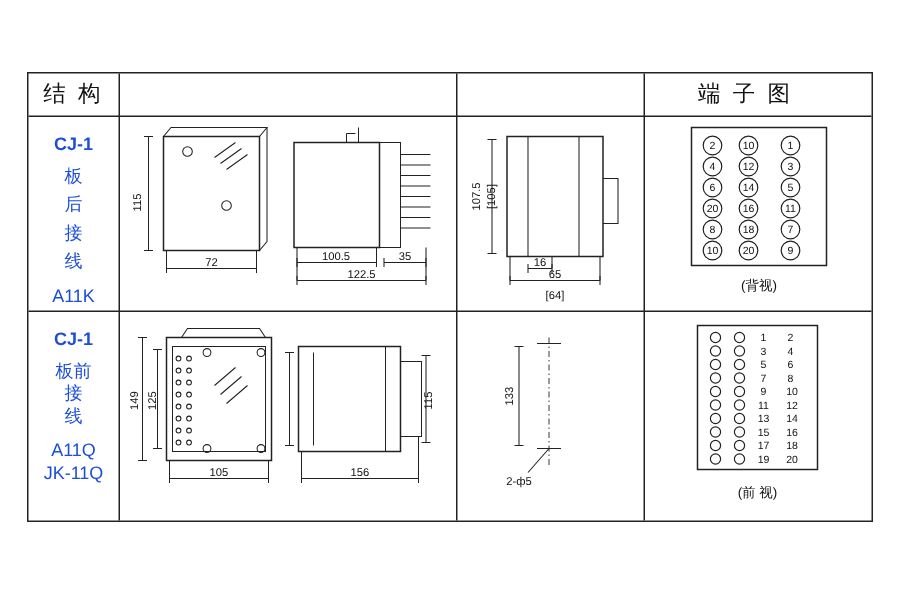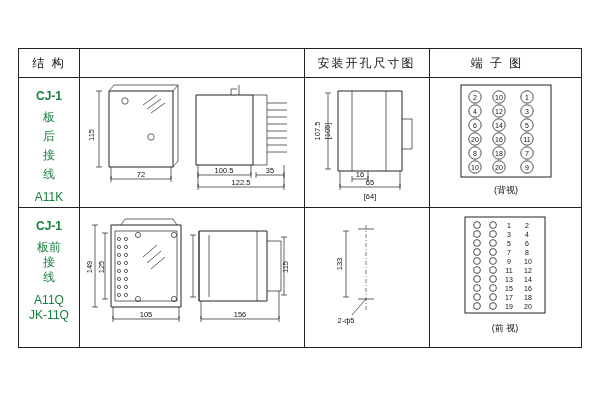--- a/index.html
+++ b/index.html
@@ -12,28 +12,28 @@
   .frame{
     position:absolute;left:18px;top:48px;width:564px;height:300px;
     border:1px solid #222;box-sizing:border-box;
   }
   
   .vline{position:absolute;top:0;width:0;border-left:1px solid #222;height:100%;}
   .hline{position:absolute;left:0;width:100%;height:0;border-top:1px solid #222;}
 
   .hdr{
     position:absolute;top:0;height:28px;line-height:28px;
-    text-align:center;font-size:12px;letter-spacing:2px;color:#111;
+    text-align:center;font-size:15px;letter-spacing:2px;color:#111;
   }
   .hdr.big{font-size:13px;letter-spacing:4px;}
 
   
   .labelcell{
     position:absolute;left:0;width:60px;text-align:center;
-    font-size:12px;line-height:15px;color:#15803d;
+    font-size:12px;line-height:15px;color:#1d4ed8;
   }
   .labelcell .l{display:block;}
   .labelcell .b{font-weight:bold;}
 
   svg{display:block;}
   .dl{stroke:#222;stroke-width:1;fill:none;}
   .dthin{stroke:#222;stroke-width:.7;fill:none;}
   .dfill{fill:#fff;stroke:#222;stroke-width:1;}
   .hatch{stroke:#222;stroke-width:.7;}
   .txt{font-family:"Liberation Sans",sans-serif;font-size:7.5px;fill:#111;}
@@ -51,21 +51,20 @@
 
     <div class="vline" style="left:60px;"></div>
     <div class="vline" style="left:285px;"></div>
     <div class="vline" style="left:410px;"></div>
 
     <div class="hline" style="top:28px;"></div>
 
     <div class="hline" style="top:158px;"></div>
 
     <div class="hdr" style="left:0;width:60px;">结 构</div>
-    <div class="hdr" style="left:285px;width:125px;">安装开孔尺寸图</div>
     <div class="hdr" style="left:410px;width:136px;">端 子 图</div>
 
     <div class="labelcell" style="top:40px;">
       <span class="l b">CJ-1</span>
       <span class="l" style="margin-top:6px;">板</span>
       <span class="l" style="margin-top:4px;">后</span>
       <span class="l" style="margin-top:4px;">接</span>
       <span class="l" style="margin-top:4px;">线</span>
       <span class="l" style="margin-top:8px;">A11K</span>
     </div>

